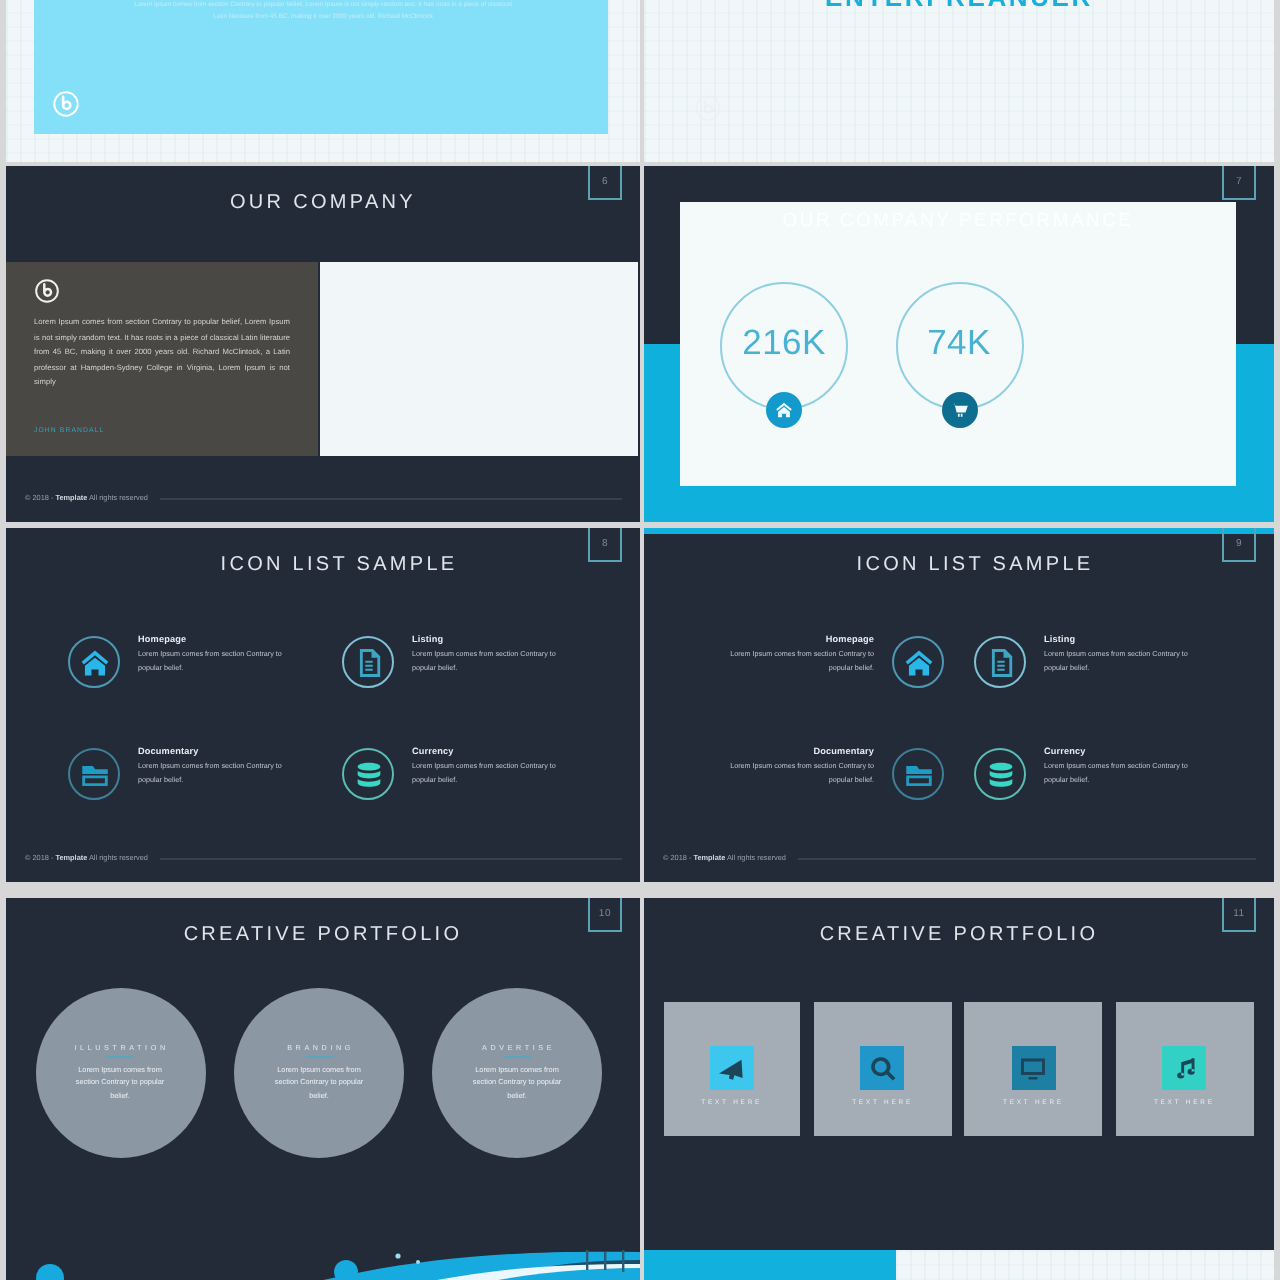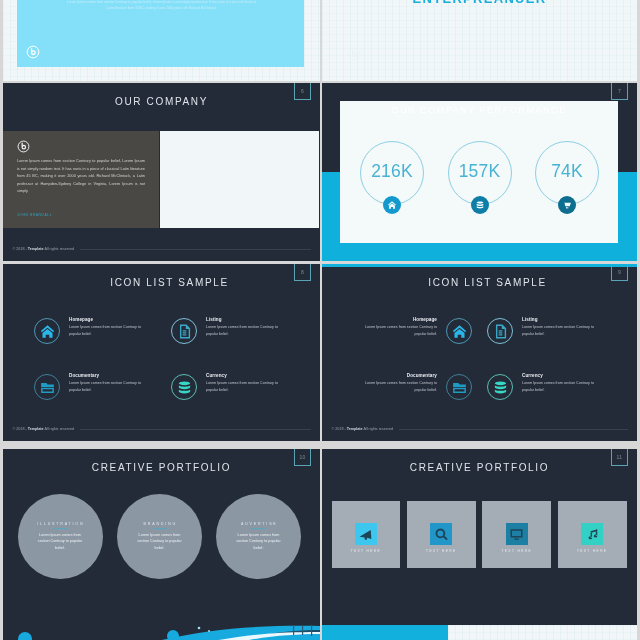--- a/index.html
+++ b/index.html
@@ -177,29 +177,20 @@
             <div class="s7-ring"></div>
             <div class="s7-val">216K</div>
             <div class="s7-ic" style="background: rgb(19, 153, 204);">
               <svg viewBox="0 0 24 24" width="10" height="10">
                 <path d="M12 3.2 2.6 11.2l1.5 1.8L12 6.6l7.9 6.4 1.5-1.8z M12 8.3 4.9 14v6.8h4.6v-4.3h5v4.3h4.6V14z" fill="#f0fbff"></path>
               </svg>
             </div>
           </div>
           <div class="s7-stat">
             <div class="s7-ring"></div>
-            <div class="s7-val">157K</div>
-            <div class="s7-ic" style="background: rgb(14, 125, 168);">
-              <svg viewBox="0 0 24 24" width="10" height="10">
-                <path d="M12 3.4c-4.4 0-8 1.2-8 2.7s3.6 2.7 8 2.7 8-1.2 8-2.7-3.6-2.7-8-2.7z M4 9.1v2.6c0 1.5 3.6 2.7 8 2.7s8-1.2 8-2.7V9.1c-1.7 1.1-4.7 1.7-8 1.7s-6.3-.6-8-1.7z M4 15v2.6c0 1.5 3.6 2.7 8 2.7s8-1.2 8-2.7V15c-1.7 1.1-4.7 1.7-8 1.7s-6.3-.6-8-1.7z" fill="#f0fbff"></path>
-              </svg>
-            </div>
-          </div>
-          <div class="s7-stat">
-            <div class="s7-ring"></div>
             <div class="s7-val">74K</div>
             <div class="s7-ic" style="background: rgb(13, 110, 143);">
               <svg viewBox="0 0 24 24" width="10" height="10">
                 <path d="M2.6 4.2h3.1l.7 2.6h15L18.6 15H7.9L6 6.8 5.3 4.2z M9.5 16.6h2.1v3.6H9.5z M12.9 16.6H15v3.6h-2.1z" fill="#f0fbff"></path>
               </svg>
             </div>
           </div>
         </div>
     </div>
   </div>

